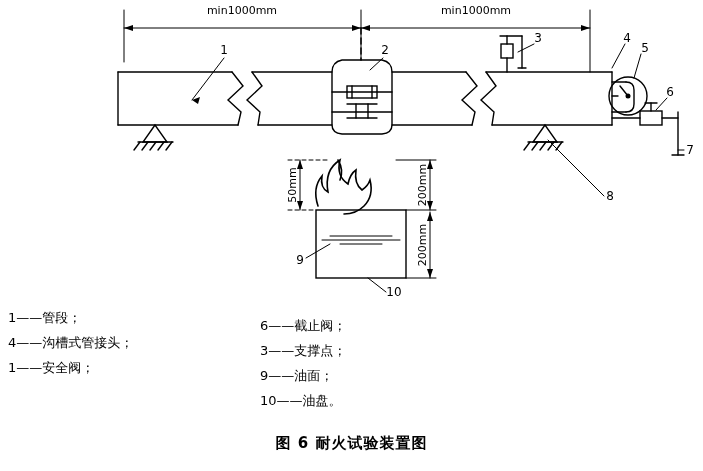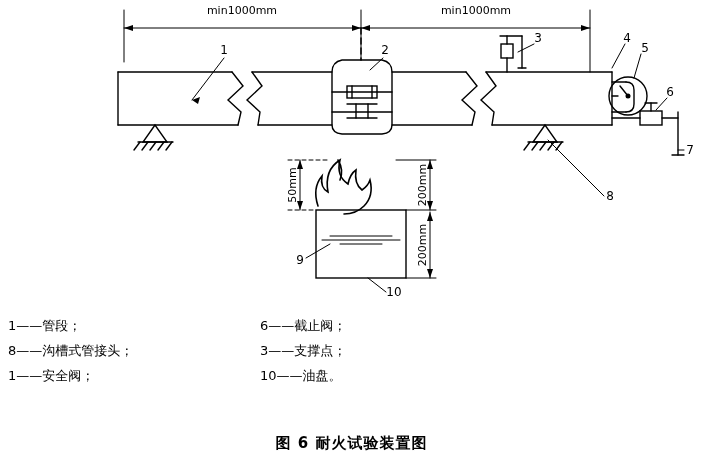--- a/index.html
+++ b/index.html
@@ -17,21 +17,21 @@
     position:absolute;
     left:0;top:305px;
     width:703px;height:120px;
   }
   .legend-col{
     position:absolute;
     font-size:13px;
     line-height:25.5px;
     white-space:nowrap;
   }
-  .legend-col.left{left:8px;top:8px;}
+  .legend-col.left{left:8px;top:0;}
   .legend-col.right{left:260px;top:8px;}
   .legend-item{height:25px;}
   .caption{
     position:absolute;
     left:0;top:434px;
     width:703px;
     text-align:center;
     font-size:15px;
     font-weight:bold;
     letter-spacing:1px;
@@ -211,25 +211,26 @@
       <text class="numtext" x="610" y="200" text-anchor="middle" fill="#000" stroke="none">8</text>
       <text class="numtext" x="300" y="264" text-anchor="middle" fill="#000" stroke="none">9</text>
       <text class="numtext" x="394" y="296" text-anchor="middle" fill="#000" stroke="none">10</text>
 
     </g>
   </svg>
 
   <div class="legend">
     <div class="legend-col left">
       <div class="legend-item">1——管段；</div>
-      <div class="legend-item">8——沟槽式管接头；</div>
+      <div class="legend-item">4——沟槽式管接头；</div>
       <div class="legend-item">1——安全阀；</div>
     </div>
     <div class="legend-col right">
       <div class="legend-item">6——截止阀；</div>
       <div class="legend-item">3——支撑点；</div>
+      <div class="legend-item">9——油面；</div>
       <div class="legend-item">10——油盘。</div>
     </div>
   </div>
 
   <div class="caption">图 6   耐火试验装置图</div>
 
 </div>
 
 </body></html>

